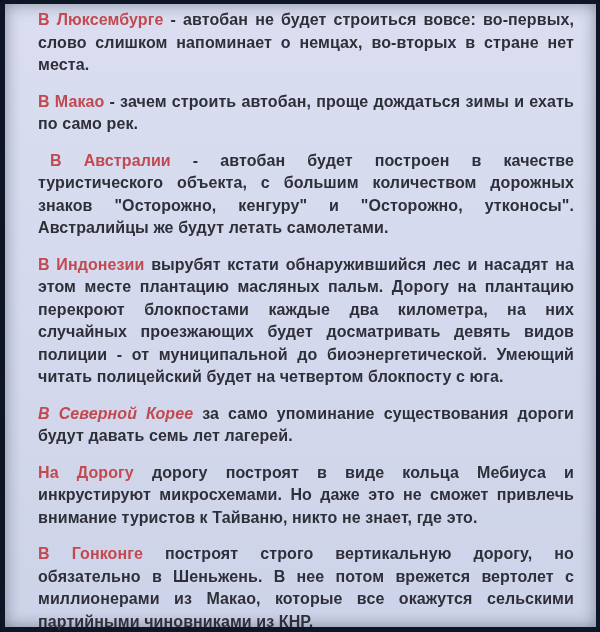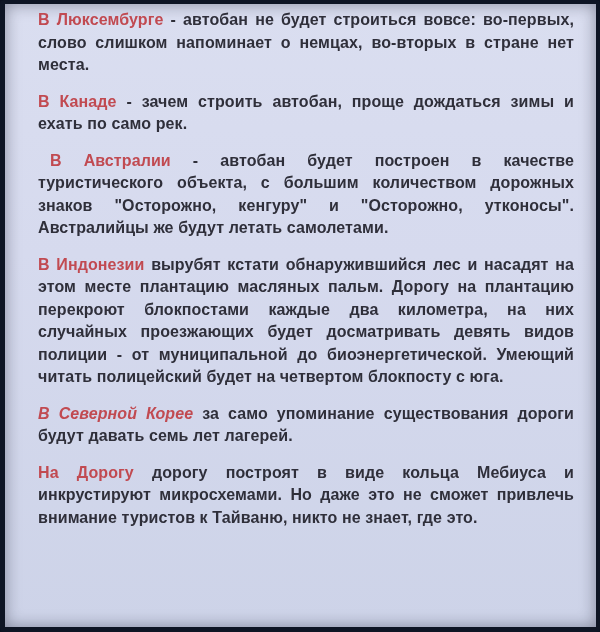--- a/index.html
+++ b/index.html
@@ -40,24 +40,25 @@
     font-weight: 600;
   }
 </style>
 </head>
 <body>
 
 <div class="page">
   <main>
   <p class="para"><span class="lead" style="color: rgb(193, 74, 81);">В Люксембурге</span><span class="body-text"> - автобан не будет строиться вовсе: во-первых, слово слишком напоминает о немцах, во-вторых в стране нет места.</span></p>
 
-  <p class="para"><span class="lead" style="color: rgb(193, 74, 81);">В Канаде</span><span class="body-text"> - зачем строить автобан, проще дождаться зимы и ехать по само рек.</span></p>
+  <p class="para"><span class="lead" style="color: rgb(193, 74, 81);">В Макао</span><span class="body-text"> - зачем строить автобан, проще дождаться зимы и ехать по само рек.</span></p>
 
   <p class="para"><span class="lead" style="color: rgb(193, 74, 81); margin-left: 12px;">В Австралии</span><span class="body-text"> - автобан будет построен в качестве туристического объекта, с большим количеством дорожных знаков "Осторожно, кенгуру" и "Осторожно, утконосы". Австралийцы же будут летать самолетами.</span></p>
 
   <p class="para"><span class="lead" style="color: rgb(193, 74, 81);">В Индонезии</span><span class="body-text"> вырубят кстати обнаружившийся лес и насадят на этом месте плантацию масляных пальм. Дорогу на плантацию перекроют блокпостами каждые два километра, на них случайных проезжающих будет досматривать девять видов полиции - от муниципальной до биоэнергетической. Умеющий читать полицейский будет на четвертом блокпосту с юга.</span></p>
 
   <p class="para"><span class="lead" style="color: rgb(193, 74, 81); font-style: italic;">В Северной Корее</span><span class="body-text"> за само упоминание существования дороги будут давать семь лет лагерей.</span></p>
 
   <p class="para"><span class="lead" style="color: rgb(193, 74, 81);">На Дорогу</span><span class="body-text"> дорогу построят в виде кольца Мебиуса и инкрустируют микросхемами. Но даже это не сможет привлечь внимание туристов к Тайваню, никто не знает, где это.</span></p>
 
+  <p class="para"><span class="lead" style="color: rgb(193, 74, 81);">В Гонконге</span><span class="body-text"> построят строго вертикальную дорогу, но обязательно в Шеньжень. В нее потом врежется вертолет с миллионерами из Макао, которые все окажутся сельскими партийными чиновниками из КНР.</span></p>
 </main>
 </div>
 
 </body></html>

